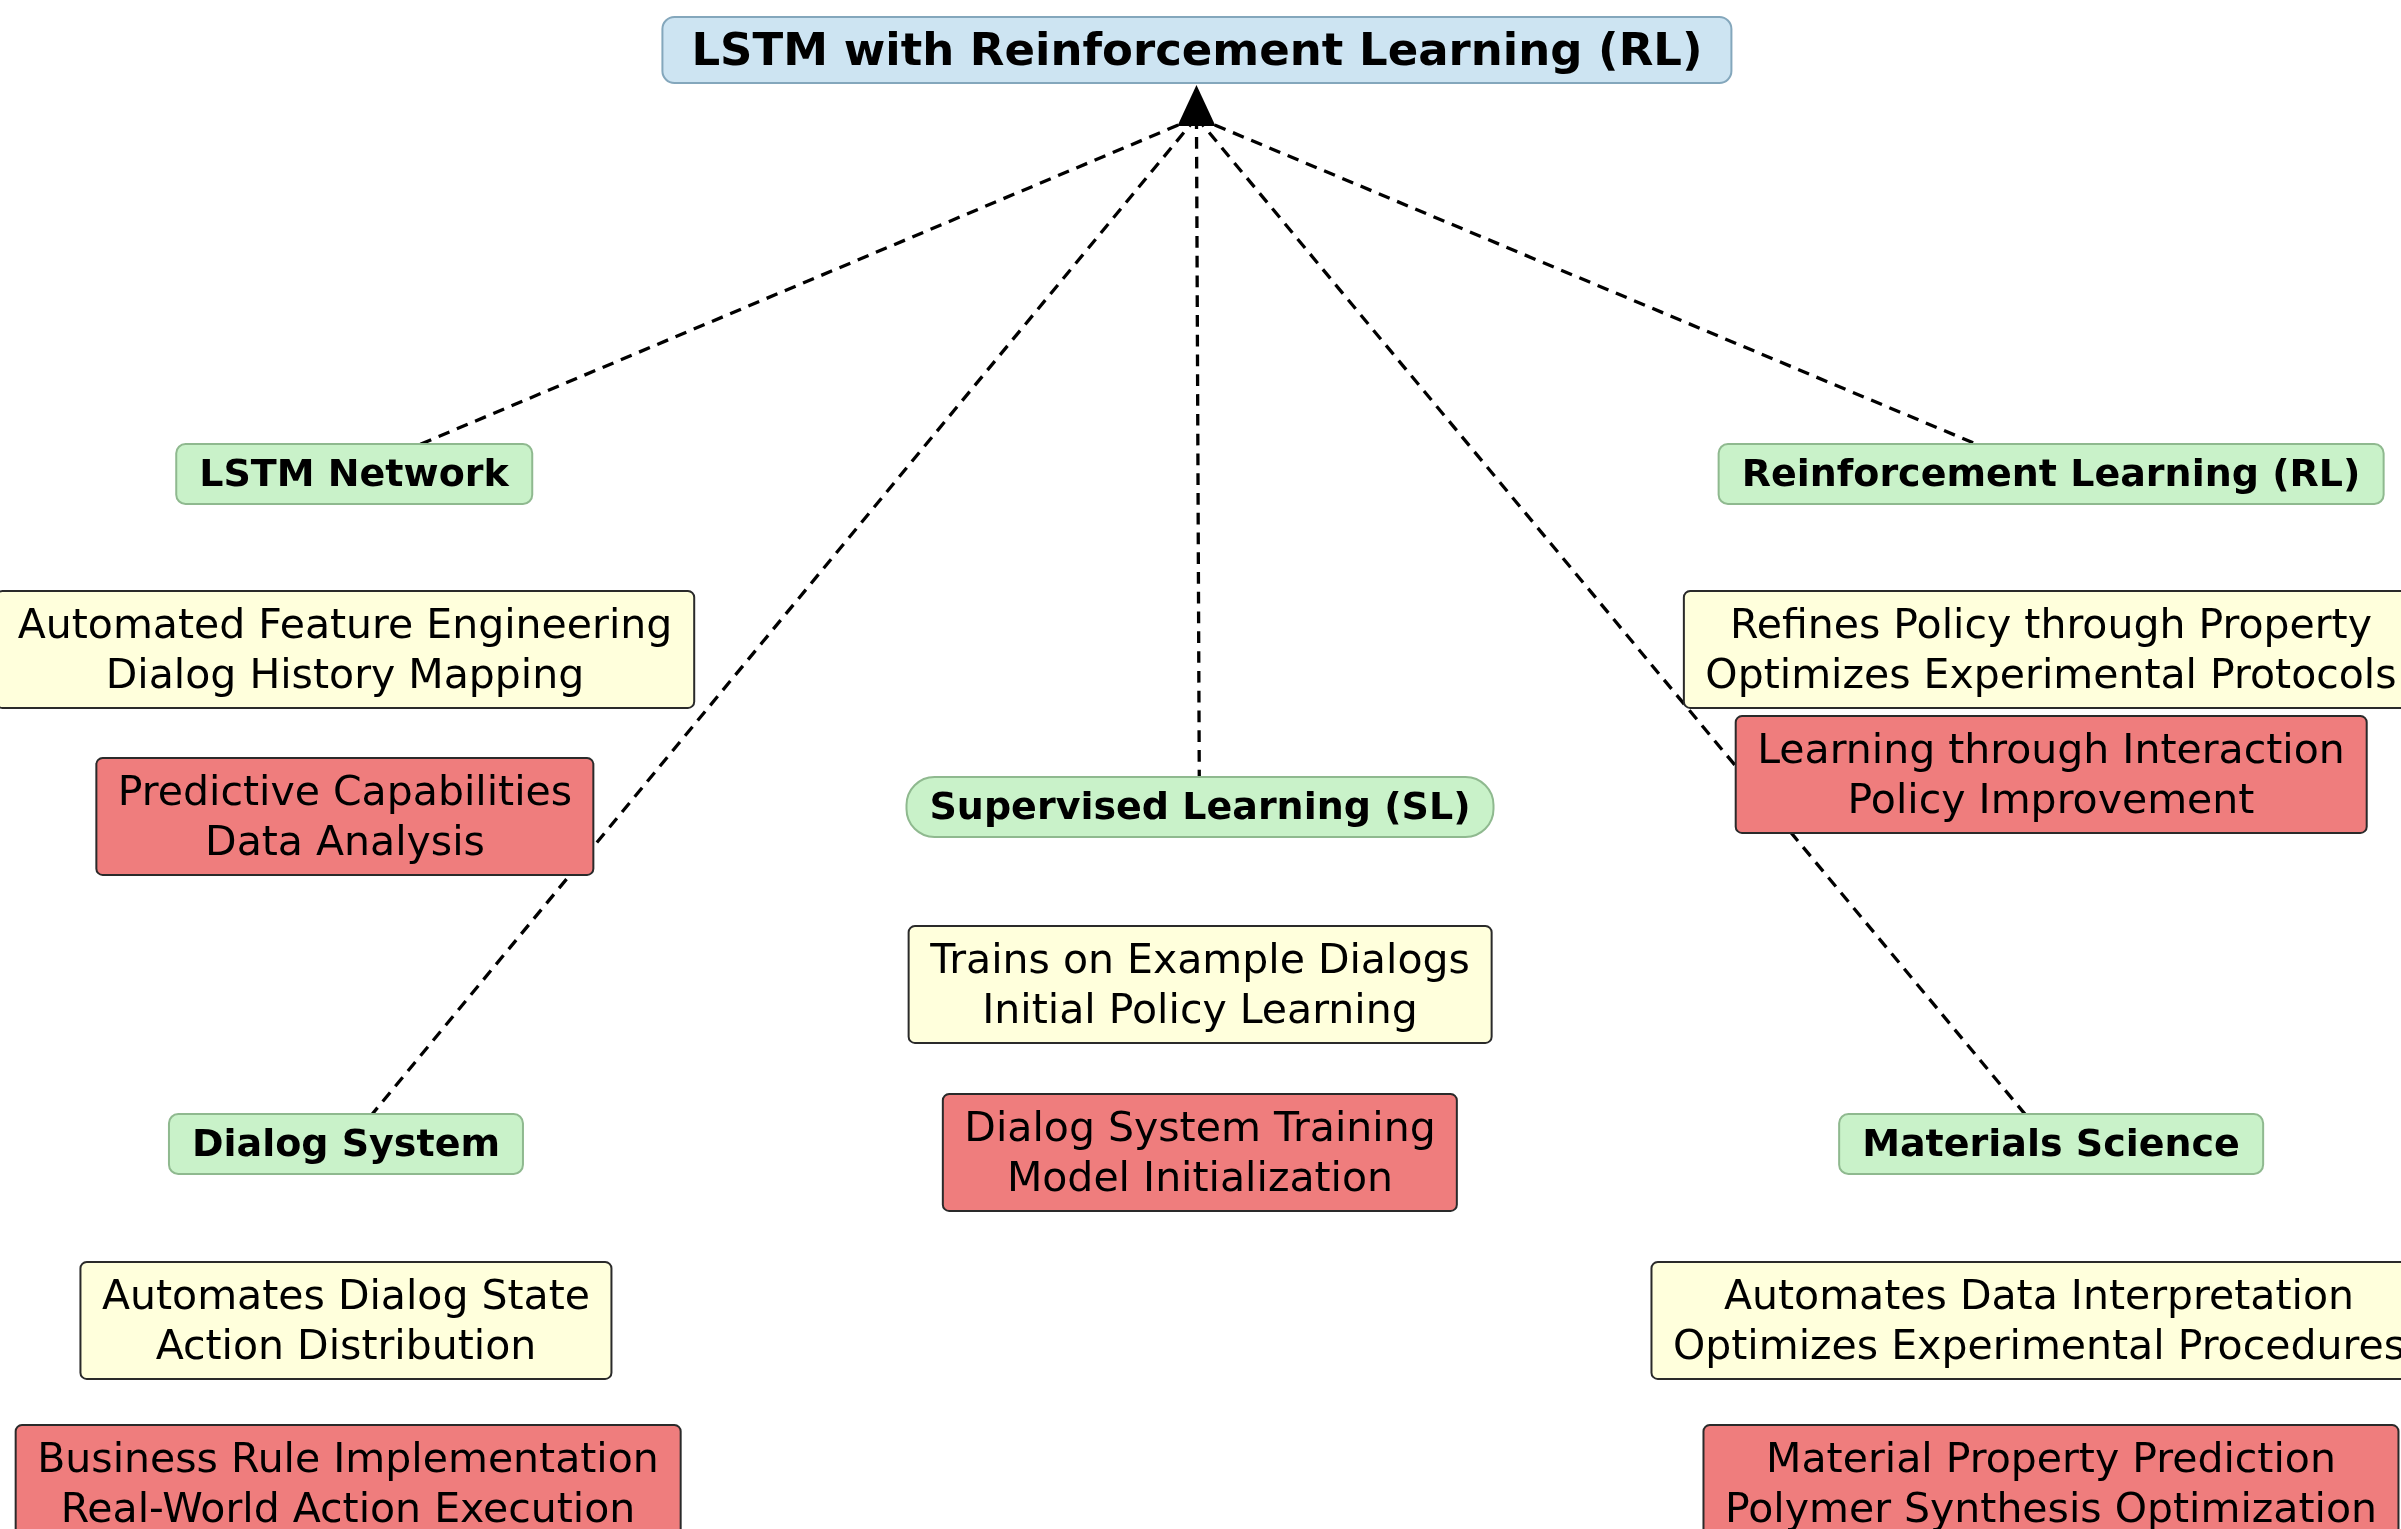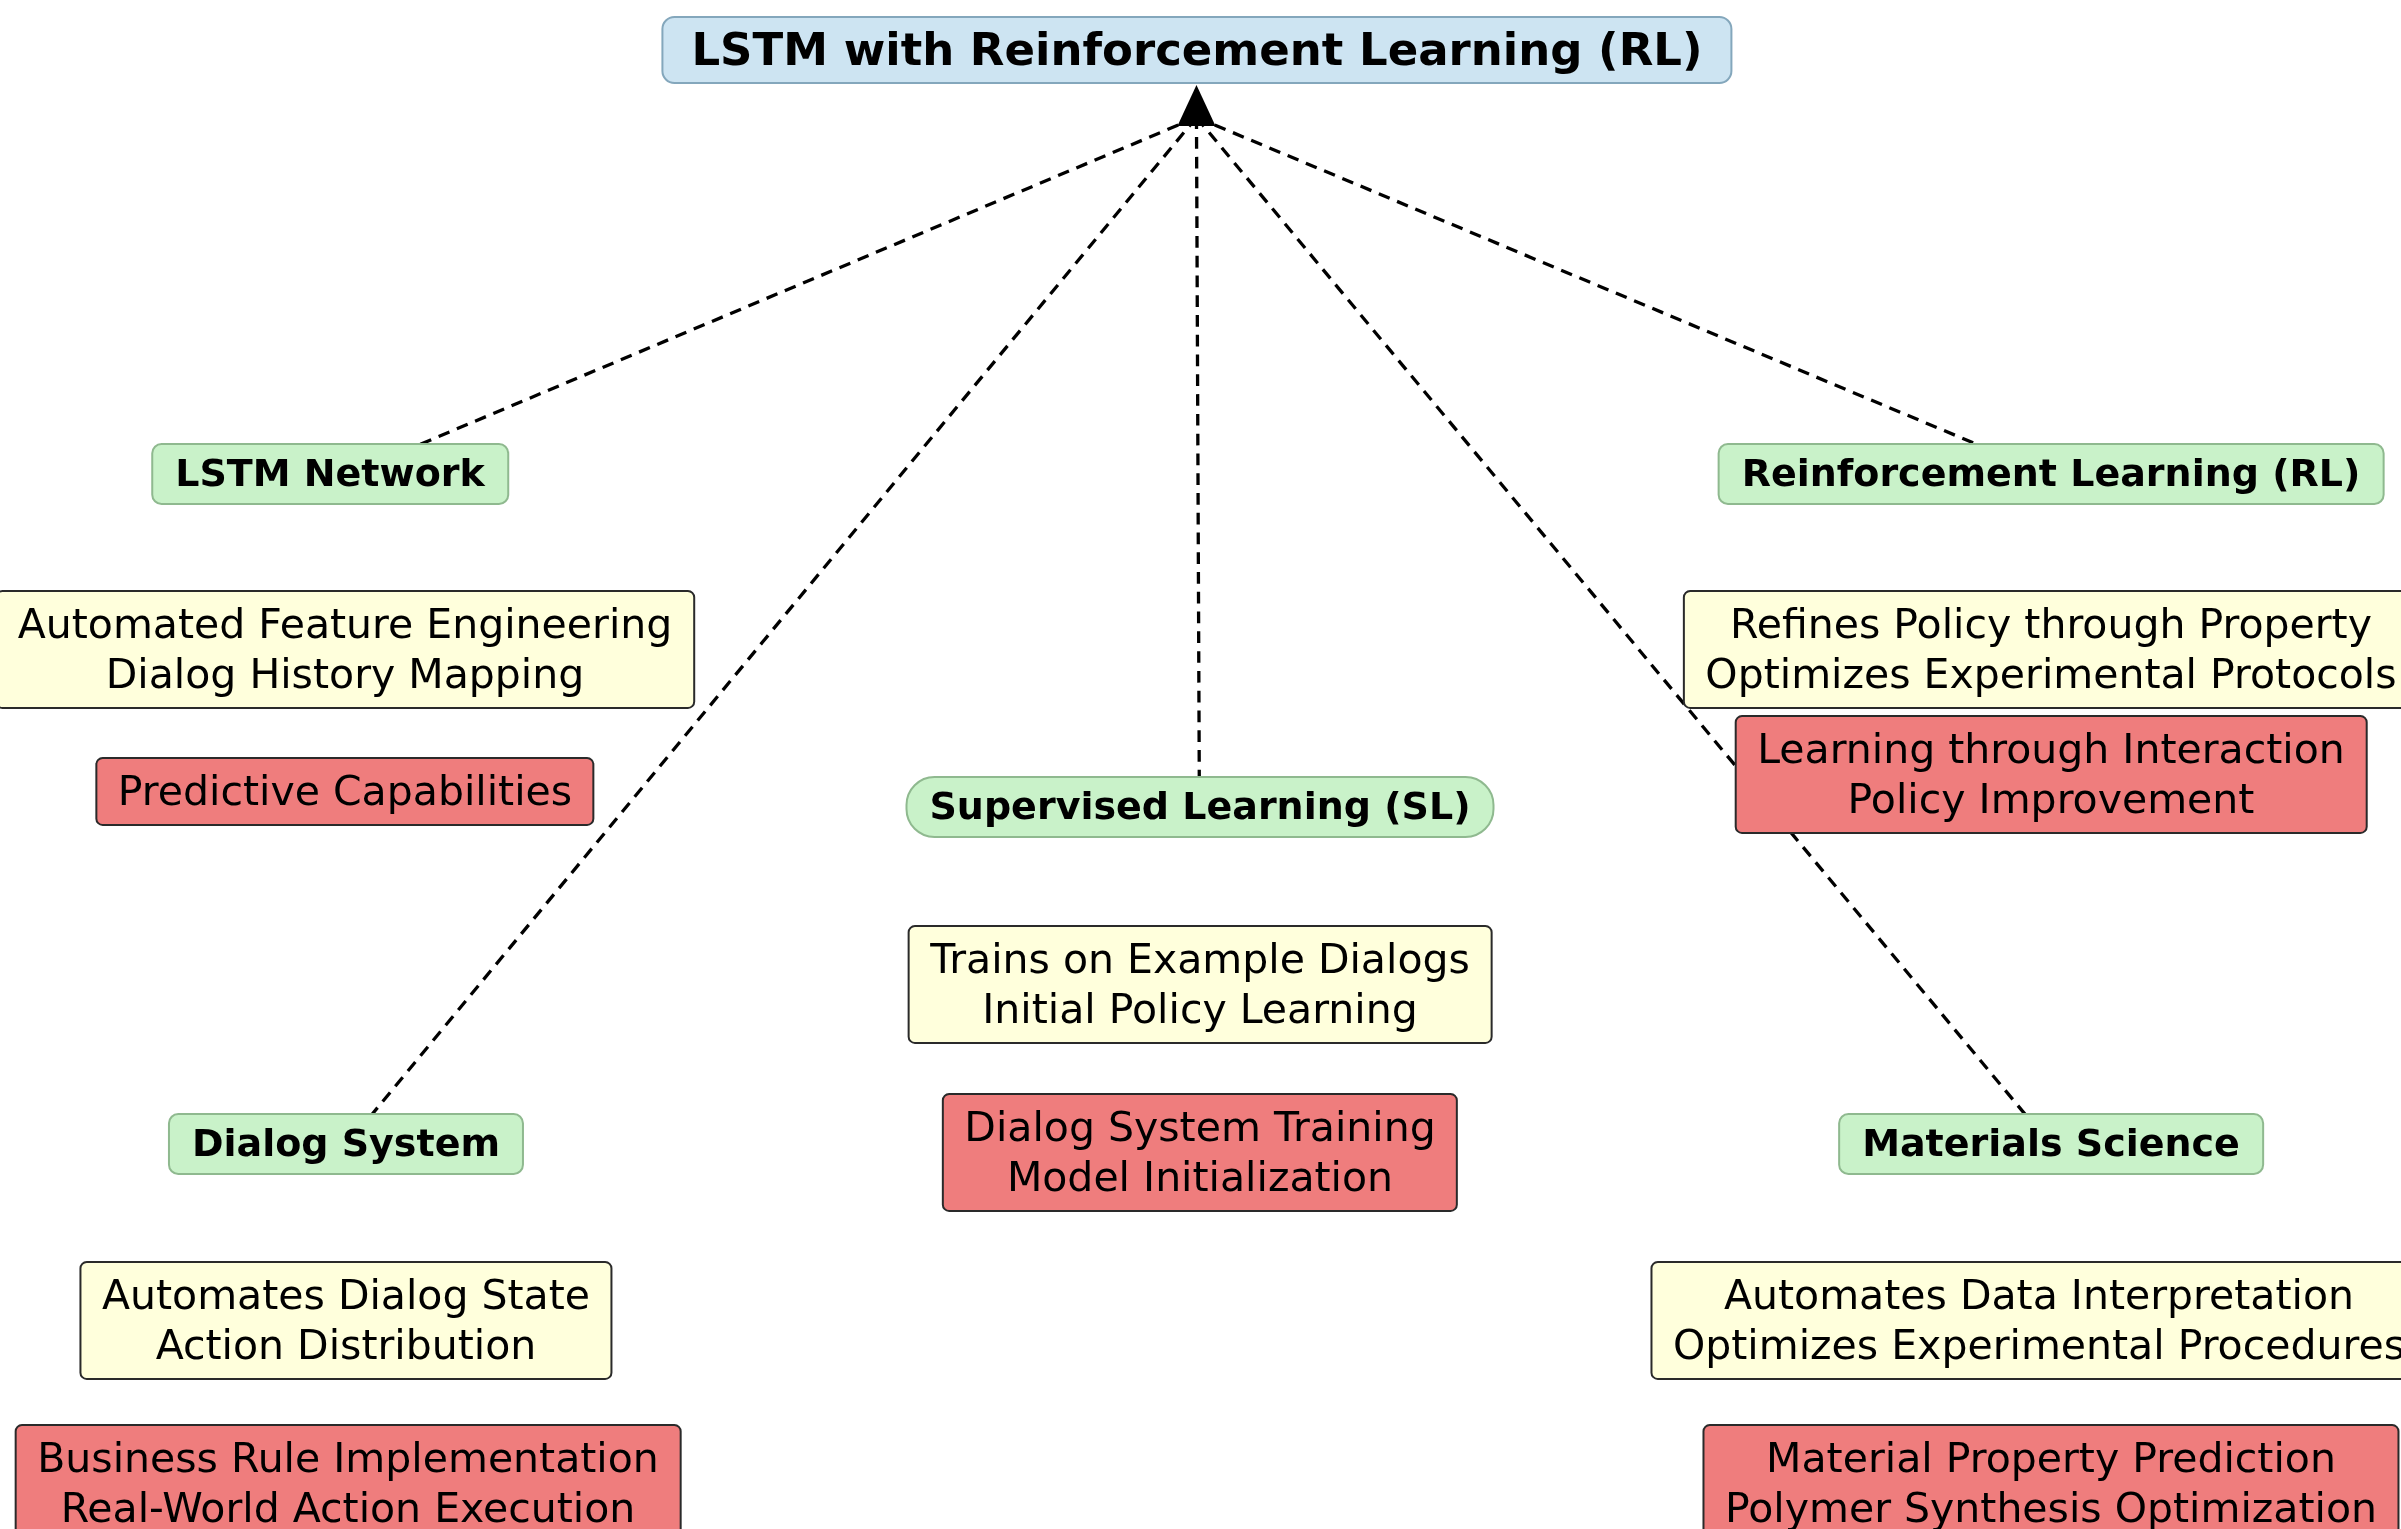--- a/index.html
+++ b/index.html
@@ -76,29 +76,30 @@
     <line x1="1634" y1="160" x2="1638" y2="1103" stroke="#000" stroke-width="4.5" stroke-dasharray="16 11"></line>
     <line x1="1634" y1="160" x2="2801" y2="649" stroke="#000" stroke-width="4.5" stroke-dasharray="16 11"></line>
     <line x1="1634" y1="160" x2="2801" y2="1564" stroke="#000" stroke-width="4.5" stroke-dasharray="16 11"></line>
     <polygon points="1634,116 1608,172 1660,172" fill="#000"></polygon>
   </svg>
 
   <div class="node root-node" style="left:1197px; top:16px;">
     <span>LSTM with Reinforcement Learning (RL)</span>
   </div>
 
-  <div class="node green-node" style="left:330px; top:443px;text-align:right;">
+  <div class="node green-node" style="left:354px; top:443px;text-align:right;">
     <span>LSTM Network</span>
   </div>
   <div class="card yellow" style="left:345px; top:590px;">
     <div>Automated Feature Engineering</div>
     <div>Dialog History Mapping</div>
   </div>
   <div class="card red" style="left:345px; top:757px;">
     <div>Predictive Capabilities</div>
+    <div>Data Analysis</div>
   </div>
 
   <div class="node green-node" style="left:1200px; top:776px;border-radius:29px;">
     <span>Supervised Learning (SL)</span>
   </div>
   <div class="card red" style="left:1200px; top:1093px;">
     <div>Dialog System Training</div>
     <div>Model Initialization</div>
   </div>
   <div class="card yellow" style="left:1200px; top:925px;">

